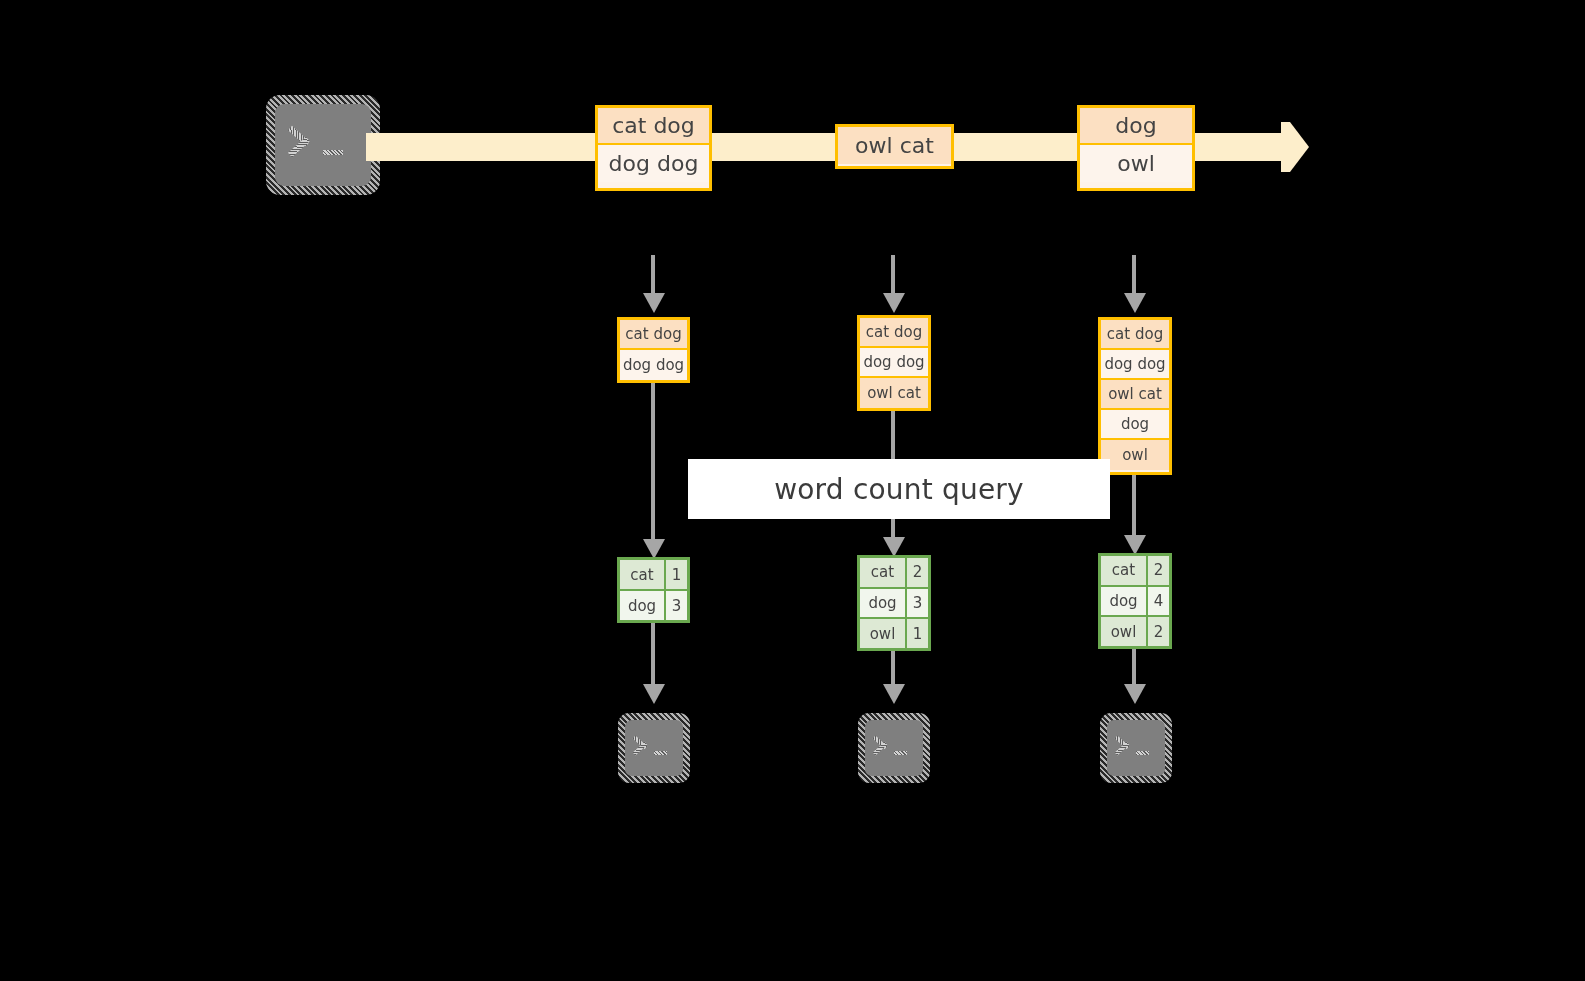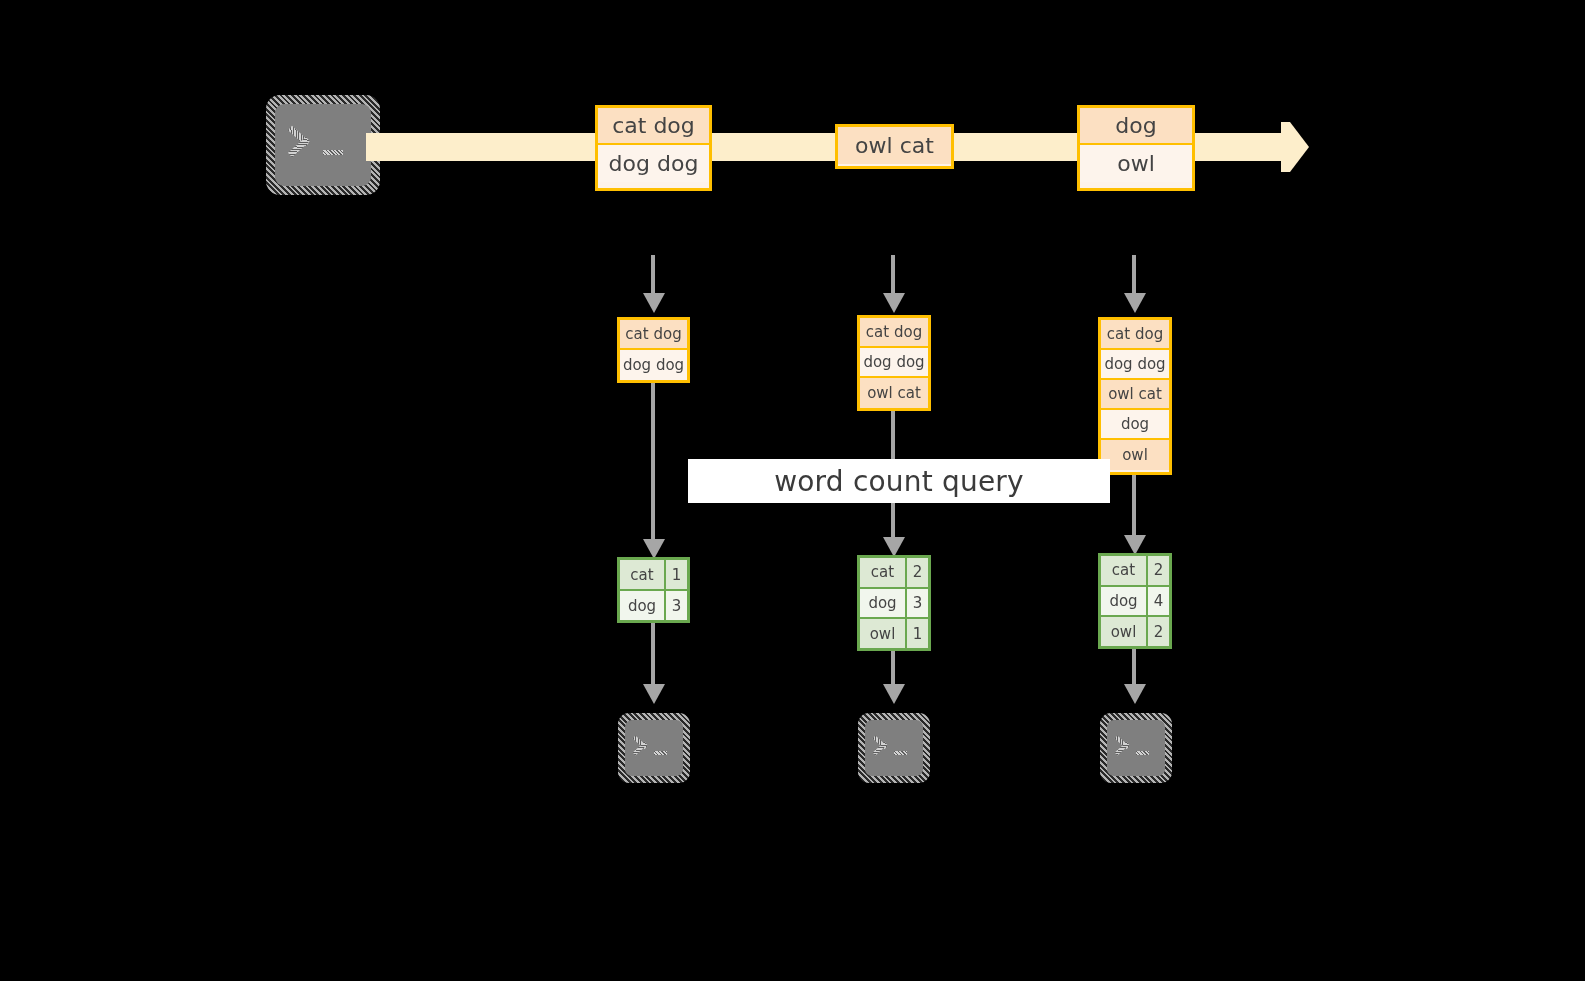--- a/index.html
+++ b/index.html
@@ -335,17 +335,17 @@
   <div class="term small" style="left:1100px; top:713px; width:72px; height:70px;">
     <div class="term-inner">
       <span class="chev">
         <i class="s1"></i>
           <i class="s2"></i>
           <i class="s3"></i>
       </span>
     </div>
   </div>
 
-  <div class="qband" style="left:688px; top:459px; width:422px; height:44px;">
+  <div class="qband" style="left:688px; top:459px; width:422px; height:60px;">
     <span class="qtext">word count query</span>
   </div>
 
 </div>
 
 </body></html>

